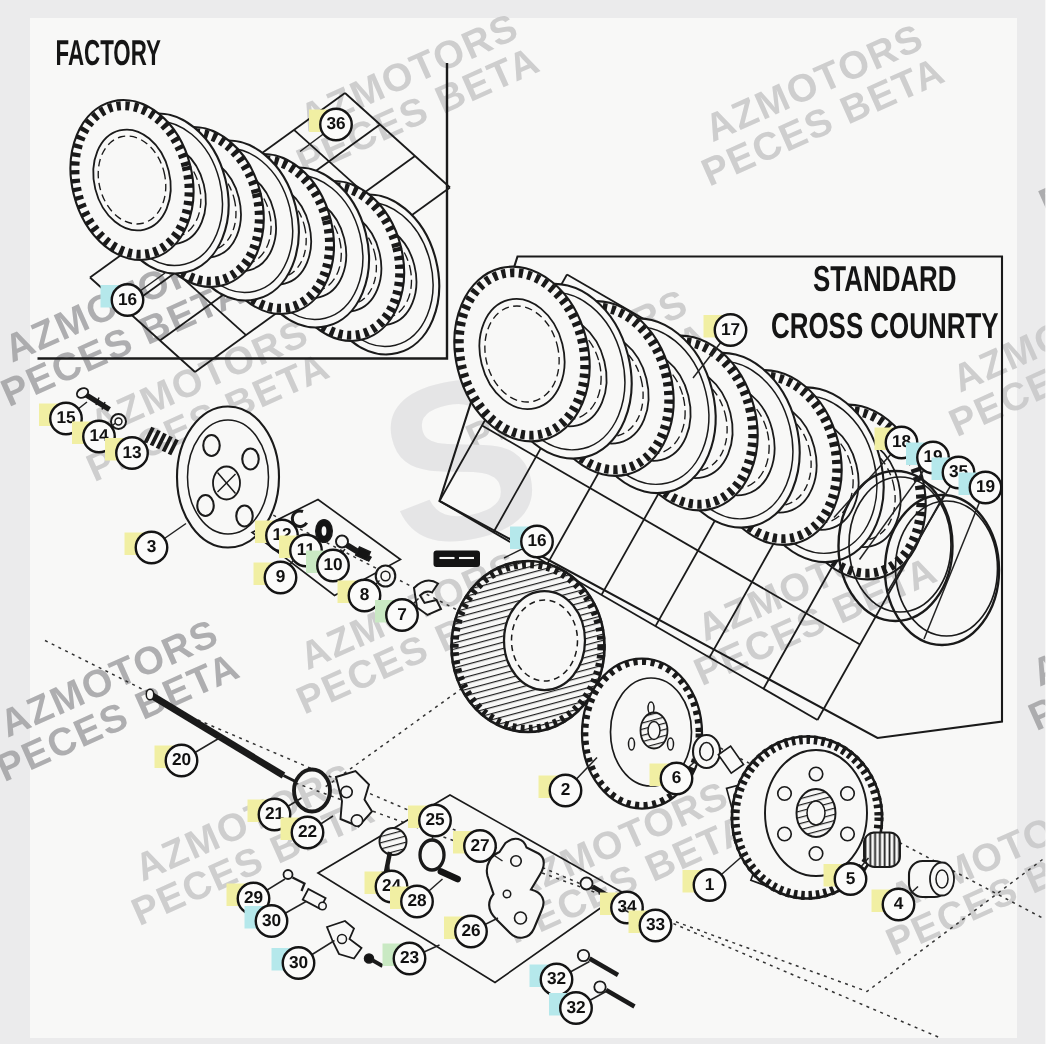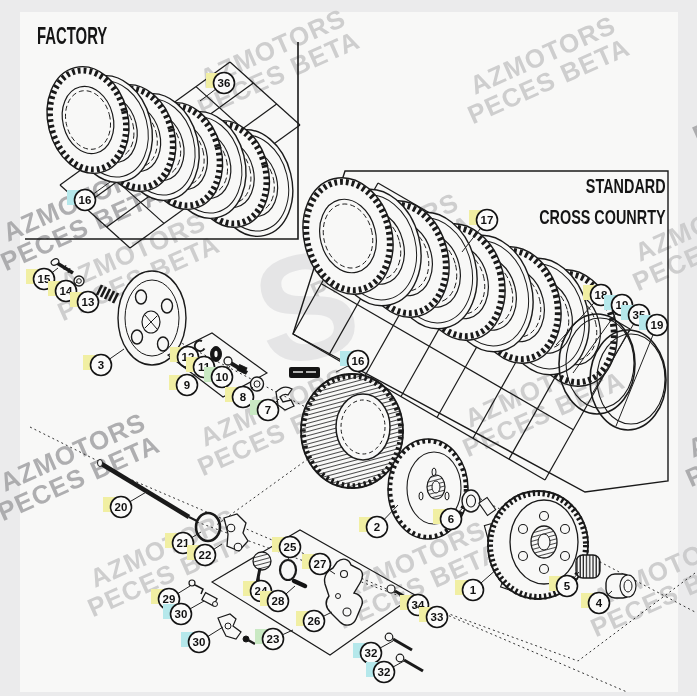--- a/index.html
+++ b/index.html
@@ -2,21 +2,21 @@
 <html><head>
 <meta charset="utf-8">
 <style>
   html,body{margin:0;padding:0;}
   body{width:697px;height:696px;overflow:hidden;font-family:"Liberation Sans",sans-serif;}
   .page{position:relative;width:697px;height:696px;background:#ebebec;}
   .paper{position:absolute;left:20px;top:12px;width:658px;height:680px;background:#f8f8f7;}
   svg{position:absolute;left:0;top:0;}
   .variant-label{position:absolute;color:#151515;font-weight:bold;white-space:nowrap;}
   #factory-label{left:37px;top:22px;font-size:24px;transform:scaleX(0.62);transform-origin:0 0;letter-spacing:0px;}
-  #standard-label{right:31px;top:171px;text-align:right;font-size:20px;line-height:31px;}
+  #standard-label{right:31px;top:171px;text-align:center;font-size:24px;line-height:31px;}
   #standard-label .ln{transform:scaleX(0.72);transform-origin:100% 0;}
   .wm-light{fill:#c7c7c8;}
   .wm-dark{fill:#a2a2a4;}
   .wm{font-weight:bold;font-size:26px;letter-spacing:1px;opacity:0.85;}
   .giant{font-weight:bold;font-size:150px;fill:#e5e5e6;}
   .co-circle{fill:#fbfbfa;stroke:#141414;stroke-width:1.6px;}
   .co-num{font-size:11.5px;font-weight:bold;fill:#111;}
   .leader{stroke:#222;stroke-width:1px;}
   .ln-thin{stroke:#1a1a1a;stroke-width:1.2px;fill:none;}
 </style>

